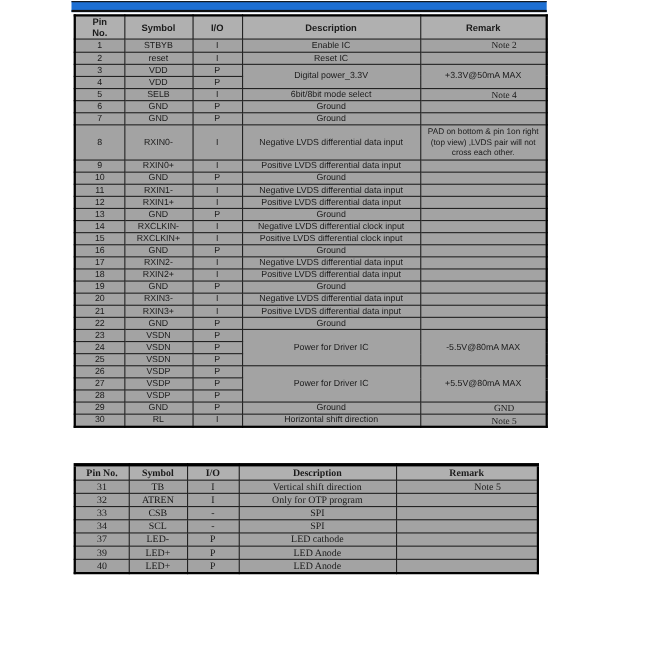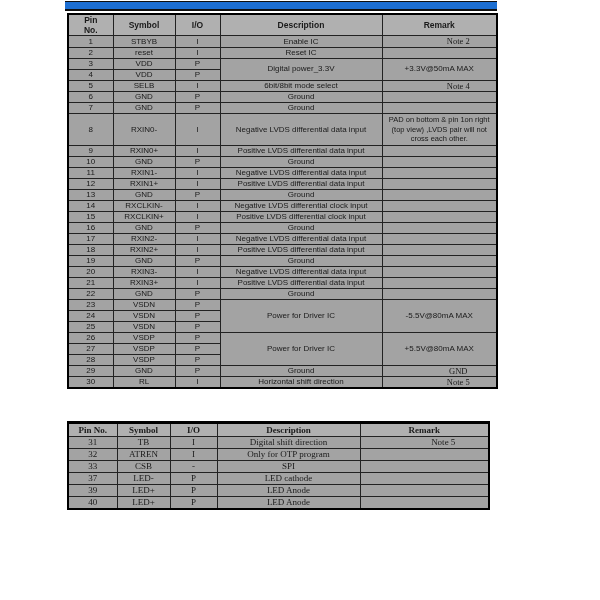--- a/index.html
+++ b/index.html
@@ -288,38 +288,45 @@
         <th style="background: rgb(176, 176, 176);">I/O</th>
         <th style="background: rgb(176, 176, 176);">Description</th>
         <th style="background: rgb(176, 176, 176);">Remark</th>
       </tr>
     </thead>
   <tbody>
       <tr>
         <td>31</td>
         <td>TB</td>
         <td>I</td>
-        <td>Digital shift direction</td>
+        <td>Vertical shift direction</td>
         <td class="serif-note">Note 5</td>
       </tr>
       <tr>
         <td>32</td>
         <td>ATREN</td>
         <td>I</td>
         <td>Only for OTP program</td>
         <td></td>
       </tr>
       <tr>
         <td>33</td>
         <td>CSB</td>
         <td>-</td>
         <td>SPI</td>
         <td></td>
       </tr>
       <tr>
+        <td>34</td>
+        <td>SCL</td>
+        <td>-</td>
+        <td>SPI</td>
+        <td></td>
+      </tr>
+      <tr>
         <td>37</td>
         <td>LED-</td>
         <td>P</td>
         <td>LED cathode</td>
         <td></td>
       </tr>
       <tr>
         <td>39</td>
         <td>LED+</td>
         <td>P</td>

